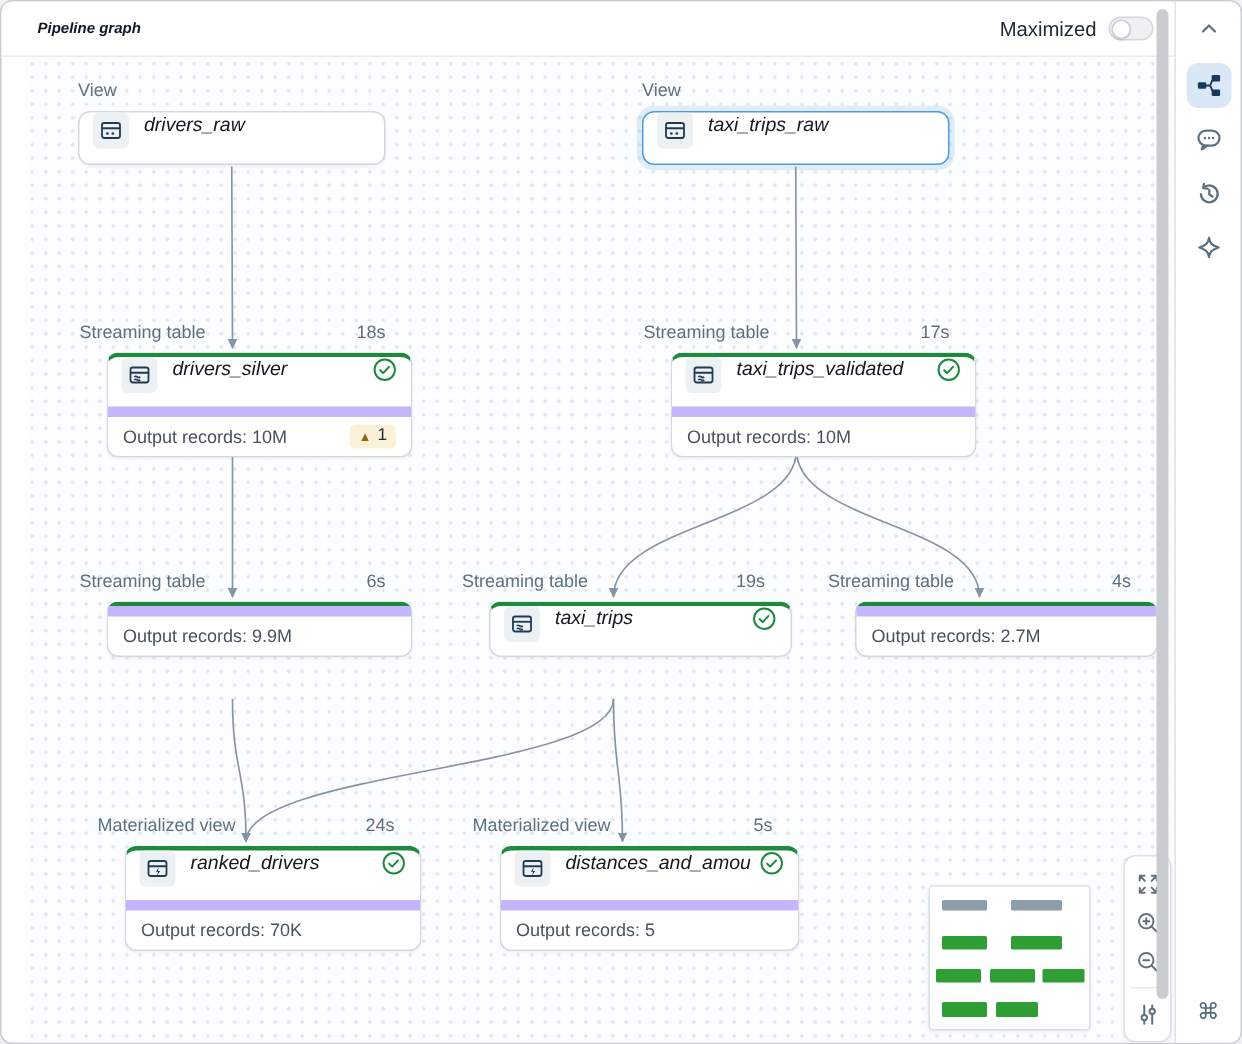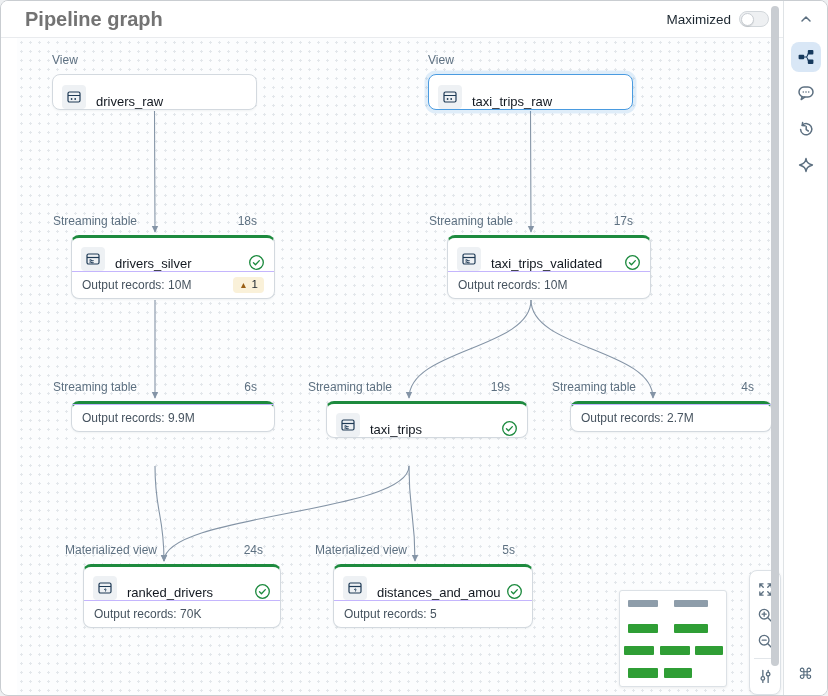--- a/index.html
+++ b/index.html
@@ -2,44 +2,44 @@
 <html><head>
 <meta charset="utf-8">
 <style>
   html,body{margin:0;padding:0;background:#eef0f2;font-family:"Liberation Sans",sans-serif;}
   .frame{position:relative;width:828px;height:696px;background:#fff;border:1px solid #c9cdd1;
          border-radius:8px;overflow:hidden;box-sizing:border-box;}
   
   .header{position:absolute;top:0;left:0;width:784px;height:37px;background:#fff;z-index:4;
           border-bottom:1px solid #e9ebee;display:flex;align-items:center;justify-content:space-between;
           padding:0 16px 0 24px;box-sizing:border-box;}
-  .title{font-size:20px;font-weight:bold;color:#737373;}
+  .title{font-size:10px;font-weight:bold;color:#0f172a;font-style:italic;}
   .max{display:flex;align-items:center;gap:8px;font-size:13.5px;color:#1c2730;}
   .toggle{width:30px;height:16px;border-radius:9px;background:#eef0f2;border:1px solid #d2d7db;
           position:relative;box-sizing:border-box;cursor:pointer;}
   .knob{position:absolute;left:1px;top:0.5px;width:13px;height:13px;border-radius:50%;background:#fff;
         border:1px solid #c9ced3;box-sizing:border-box;box-shadow:0 1px 1px rgba(0,0,0,.10);}
   
   .canvas{position:absolute;top:37px;left:16px;width:784px;height:659px;background-color:#fcfdfe;
           background-image:radial-gradient(#e3e7eb 1px, transparent 1.15px);background-size:9px 9px;}
   #edges{position:absolute;left:0;top:0;z-index:0;}
   .node-label{position:absolute;display:flex;justify-content:space-between;font-size:12px;color:#5d7081;z-index:1;}
   .gnode{position:absolute;background:#fff;border:1px solid #d3d9df;border-radius:8px;z-index:2;
          box-shadow:0 1px 2px rgba(20,30,40,.05);box-sizing:border-box;cursor:pointer;}
   .gnode.full{border-top:3px solid #1d8a3e;margin-left:18px;}
   .gnode.selected{border:1.5px solid #4a9be0;box-shadow:0 0 0 3.5px rgba(74,155,224,.16);}
-  .nrow{display:flex;align-items:flex-end;padding:0 9px;height:33px;}
+  .nrow{display:flex;align-items:flex-start;padding:0 9px;height:33px;font-style:italic;}
   .gnode.view .nrow{height:34px;}
   .iconbox{width:24px;height:24px;border-radius:4px;background:#eef1f4;display:flex;align-items:center;
            justify-content:center;margin-right:10px;flex:none;}
   .glyph{width:16px;height:16px;display:block;}
   .nname{font-size:13px;color:#121820;white-space:nowrap;overflow:hidden;flex:1;}
   .check{width:17px;height:17px;margin-left:6px;flex:none;}
   .nfoot{display:flex;align-items:center;justify-content:space-between;height:26px;
-         border-top:1px solid #c4b5fd;padding:0 10px;font-size:12px;color:#46535f;}
+         border-top:7px solid #c4b5fd;padding:0 10px;font-size:12px;color:#46535f;}
   .badge{display:flex;align-items:center;gap:4px;font-size:11.5px;border-radius:4px;
          padding:2px 6px;color:#222b33;line-height:1;}
   .badge.warn{background:#faf1d9;} .badge.warn .tri{color:#995f14;font-size:8.5px;}
   .badge.drop{background:#e9edf0;} .badge.drop .sq{color:#33414e;font-size:8px;}
   
   .minimap{position:absolute;left:602px;top:552px;width:106px;height:95px;background:#fff;
            border:1px solid #dce1e6;border-radius:3px;box-shadow:0 1px 3px rgba(0,0,0,.07);z-index:3;}
   .mbar{position:absolute;border-radius:1px;}
   .mbar.done{background:#2f9e35;} .mbar.queued{background:#8e9daa;}
   

